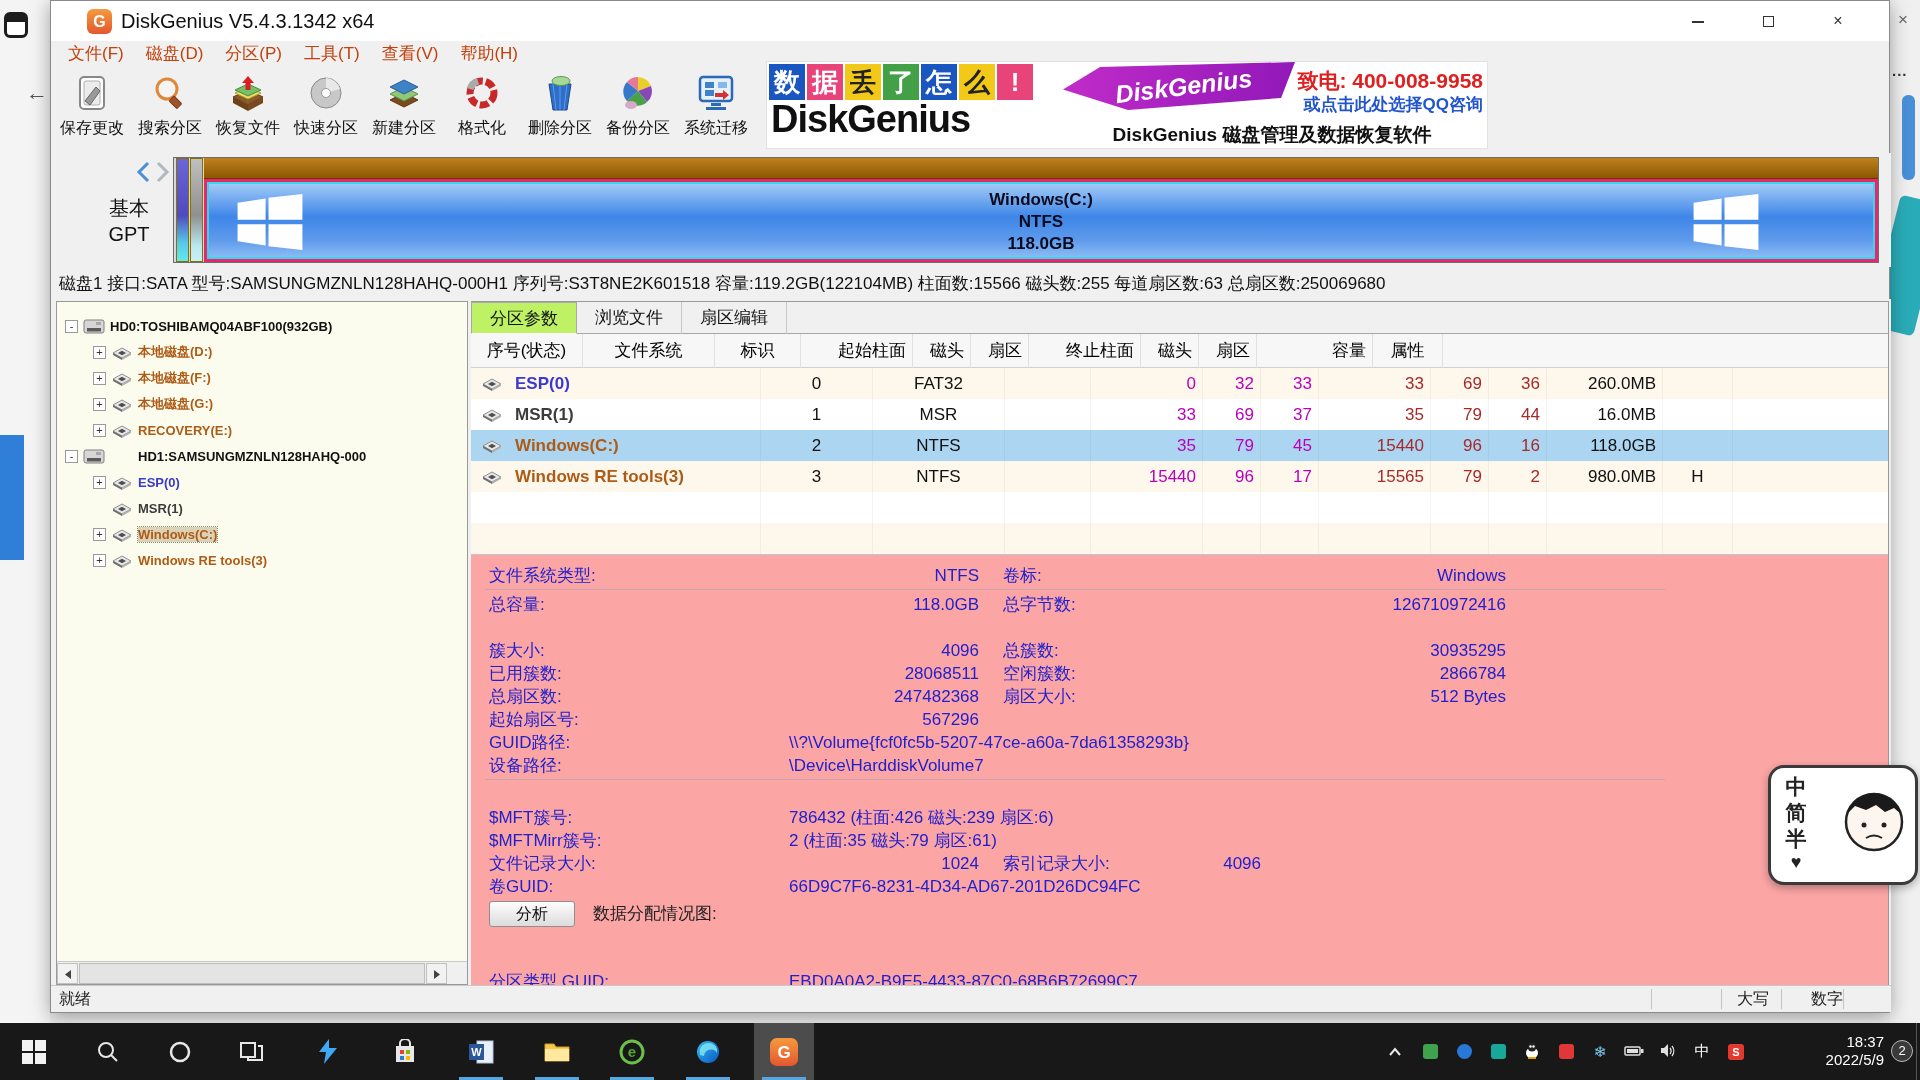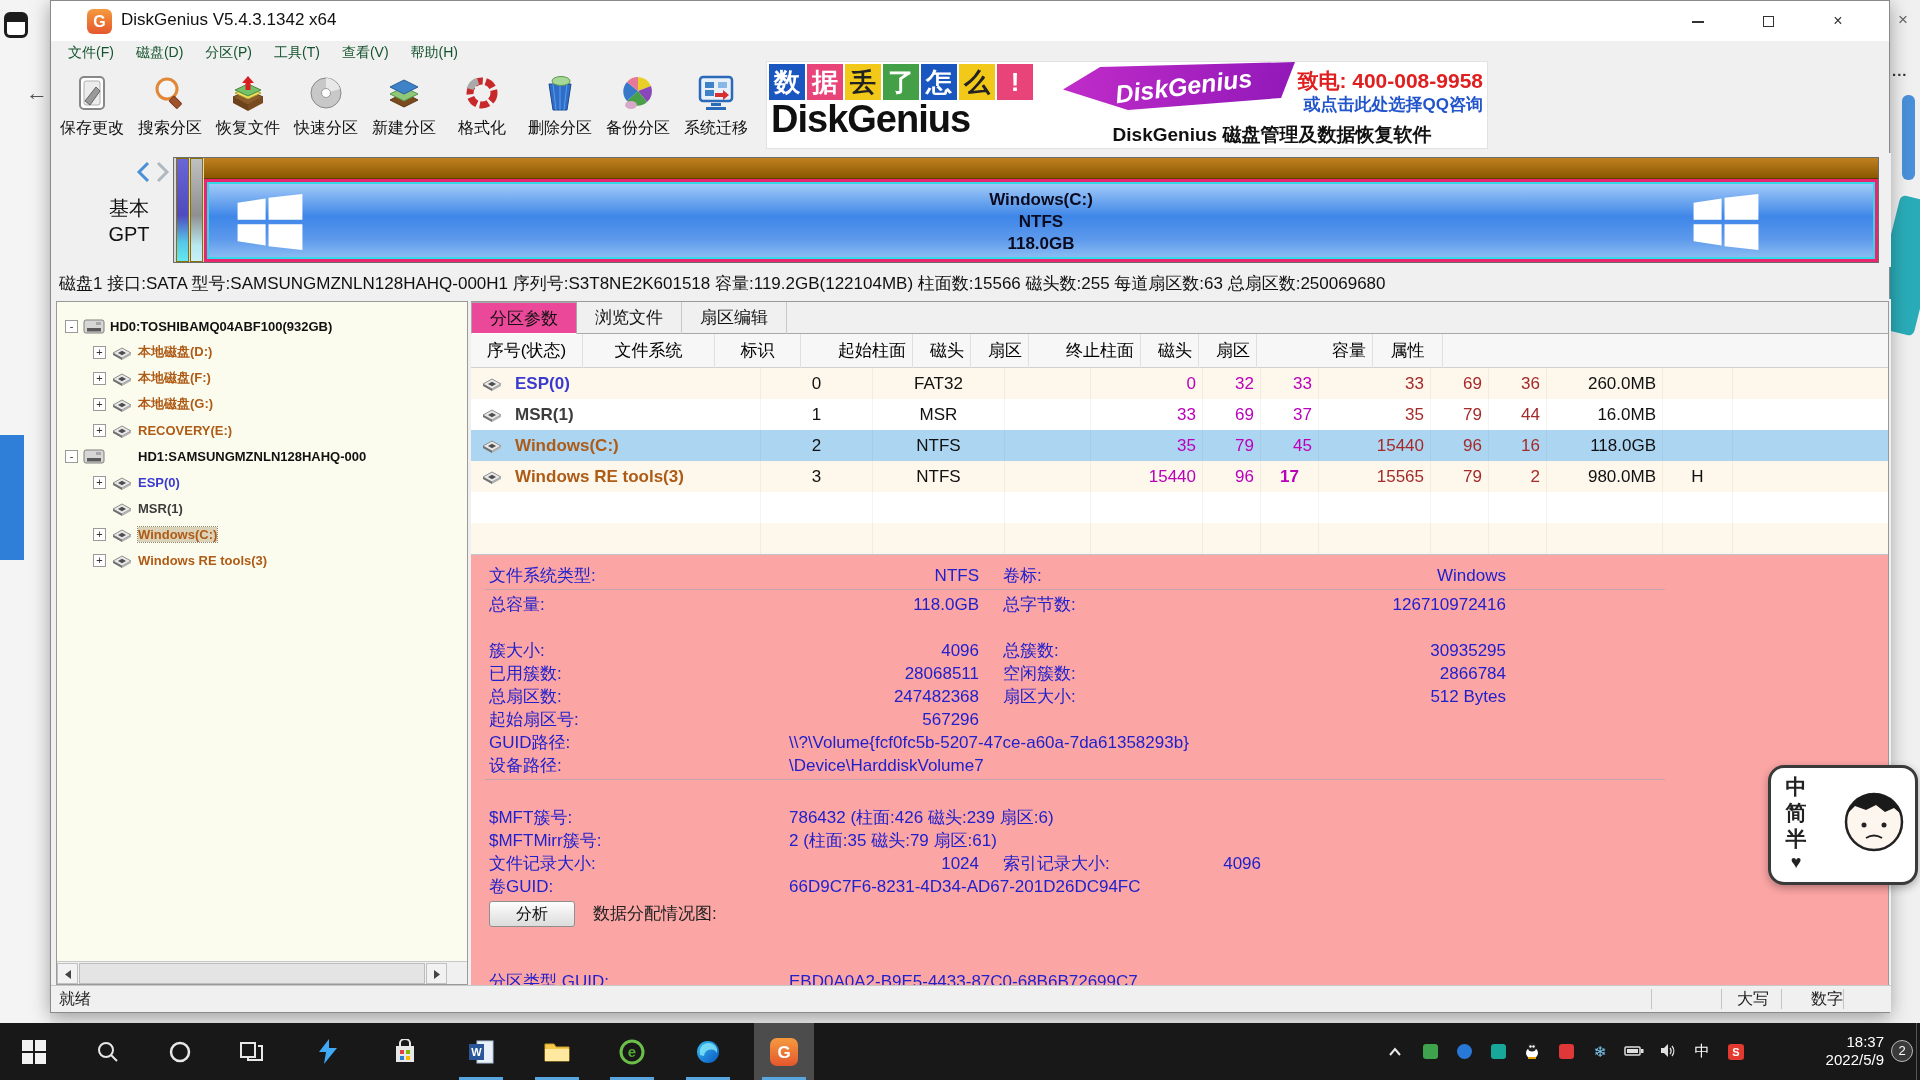--- a/index.html
+++ b/index.html
@@ -15,28 +15,28 @@
   .strip-right{position:absolute;left:1890px;top:0;width:30px;height:1023px;background:#f0f0f0;}
   #behind-close{position:absolute;left:8px;top:10px;font-size:17px;color:#666;}
   #behind-dots{position:absolute;left:2px;top:62px;font-size:15px;letter-spacing:1px;color:#333;font-weight:bold;}
   #behind-scrollbar{position:absolute;left:12px;top:95px;width:13px;height:85px;background:#4a90d8;border-radius:6px;}
   #teal-shape{position:absolute;left:-6px;top:198px;width:46px;height:135px;background:#2aacb8;transform:rotate(14deg);border-radius:6px;}
 
   
   #dgwin{position:absolute;left:50px;top:0;width:1840px;height:1013px;background:#f0f0f0;border:1px solid #8a8a8a;box-shadow:0 4px 18px rgba(0,0,0,.35);}
   #titlebar{position:absolute;left:0;top:0;width:100%;height:40px;background:#ffffff;}
   #app-icon{position:absolute;left:36px;top:8px;width:25px;height:25px;border-radius:6px;background:linear-gradient(180deg,#f59a3e,#e4572e);color:#fff;font-weight:bold;font-size:16px;text-align:center;line-height:25px;}
-  #title-text{position:absolute;left:70px;top:9px;font-size:17px;color:#111;}
+  #title-text{position:absolute;left:70px;top:9px;font-size:20px;color:#111;}
   .winbtn{position:absolute;top:0;width:46px;height:40px;text-align:center;line-height:40px;color:#333;font-size:16px;}
   #btn-min{left:1624px;} #btn-max{left:1694px;} #btn-close{left:1764px;}
   #btn-min i{display:inline-block;width:12px;height:2px;background:#333;vertical-align:middle;}
   #btn-max i{display:inline-block;width:11px;height:11px;border:1.5px solid #333;vertical-align:middle;}
 
   #menubar{position:absolute;left:6px;top:40px;height:24px;display:flex;align-items:center;}
-  .menuitem{padding:0 11px;font-size:14px;color:#14532d;}
+  .menuitem{padding:0 11px;font-size:17px;color:#c2410c;}
 
   #toolbar{position:absolute;left:2px;top:64px;width:712px;height:86px;display:flex;}
   .tbtn{width:78px;display:flex;flex-direction:column;align-items:center;justify-content:flex-start;padding-top:6px;}
   .tbtn .ticon{height:44px;display:flex;align-items:center;justify-content:center;}
   .tbtn .tlabel{font-size:16px;color:#111;margin-top:3px;white-space:nowrap;}
 
   
   #banner{position:absolute;left:715px;top:60px;width:722px;height:88px;background:#fff;overflow:hidden;border:1px solid #e2e2e2;}
   #banner-tiles{position:absolute;left:2px;top:2px;display:flex;}
   .tile{width:36px;height:36px;margin-right:2px;font-size:26px;font-weight:bold;text-align:center;line-height:36px;}
@@ -73,21 +73,21 @@
   .tlbl{font-size:13px;font-weight:bold;}
   .tsel{background:#dcd2b8;outline:1px dotted #8a8a76;}
   #tree-hscroll{position:absolute;left:0;bottom:0;width:100%;height:23px;background:#f0f0f0;border-top:1px solid #c8c8c8;}
   .scrbtn{position:absolute;top:1px;width:21px;height:21px;background:#f2f2f2;border:1px solid #c0c0c0;}
   .scrbtn svg{display:block;margin:6px auto;}
   #scr-thumb{position:absolute;left:22px;top:1px;width:calc(100% - 64px);height:21px;background:#e4e4e4;border:1px solid #bdbdbd;}
 
   #rightpane{position:absolute;left:420px;top:2px;width:1418px;height:684px;background:#ffffff;border:1px solid #9a9a9a;border-left:none;}
   #tabsbar{position:absolute;left:0;top:0;width:100%;height:32px;background:#f0f0f0;border-bottom:1px solid #a8a8a8;display:flex;}
   .tab{height:32px;padding:0 18px;font-size:17px;color:#111;line-height:32px;border-right:1px solid #c8c8c8;}
-  .tab.active{background:#ec4899;border:1px solid #a8a8a8;border-bottom:1px solid #fff;border-right:1px solid #a8a8a8;font-weight:normal;}
+  .tab.active{background:#bef264;border:1px solid #a8a8a8;border-bottom:1px solid #fff;border-right:1px solid #a8a8a8;font-weight:normal;}
   #tablehead{position:absolute;left:0;top:32px;width:100%;height:34px;background:#f7f7f7;border-bottom:1px solid #d0d0d0;display:flex;}
   .hcell{height:34px;line-height:33px;font-size:17px;color:#000;padding:0 6px;border-right:1px solid #e0e0e0;flex:none;}
   #tablerows{position:absolute;left:0;top:66px;width:100%;height:186px;}
   .trow{position:absolute;left:0;width:100%;height:31px;display:flex;}
   .tcell{height:31px;line-height:31px;font-size:17px;padding:0 6px;border-right:1px solid rgba(120,110,90,.08);flex:none;white-space:nowrap;overflow:hidden;}
   .pname{display:flex;align-items:center;font-weight:bold;}
   .pname svg{margin:0 6px 0 2px;flex:none;}
 
   #detailpane{position:absolute;left:0;top:252px;width:100%;height:432px;background:#fca5a5;border-top:1px solid #c4c4cc;overflow:hidden;color:#2121cc;}
   .drow{position:absolute;left:0;width:100%;height:22px;font-size:17px;line-height:22px;white-space:nowrap;}
@@ -565,21 +565,21 @@
                     <path d="M7 8 L11 5.8 L15 8 L11 10.2 Z" fill="#4e4e4e"></path>
                   </svg>
                 </span>
                 <span>Windows RE tools(3)</span>
               </div>
               <div class="tcell" style="width: 112px; text-align: center; color: rgb(17, 17, 17);">3</div>
               <div class="tcell" style="width: 132px; text-align: center; color: rgb(17, 17, 17);">NTFS</div>
               <div class="tcell" style="width: 86px; text-align: center; color: rgb(17, 17, 17);"></div>
               <div class="tcell" style="width: 112px; text-align: right; color: rgb(187, 0, 187);">15440</div>
               <div class="tcell" style="width: 58px; text-align: right; color: rgb(187, 0, 187);">96</div>
-              <div class="tcell" style="width: 58px; text-align: center; color: rgb(187, 0, 187); font-weight: bold;">17</div>
+              <div class="tcell" style="width: 58px; text-align: right; color: rgb(187, 0, 187);">17</div>
               <div class="tcell" style="width: 112px; text-align: right; color: rgb(165, 42, 42);">15565</div>
               <div class="tcell" style="width: 58px; text-align: right; color: rgb(165, 42, 42);">79</div>
               <div class="tcell" style="width: 58px; text-align: right; color: rgb(165, 42, 42);">2</div>
               <div class="tcell" style="width: 116px; text-align: right; color: rgb(17, 17, 17);">980.0MB</div>
               <div class="tcell" style="width: 70px; text-align: center; color: rgb(17, 17, 17);">H</div>
               <div class="tcell" style="flex: 1 1 0%; border-right: none;"></div>
             </div>
             <div class="trow" style="top: 124px; background: rgb(255, 255, 255);">
               <div class="tcell" style="width: 290px;"></div>
               <div class="tcell" style="width: 112px;"></div>

